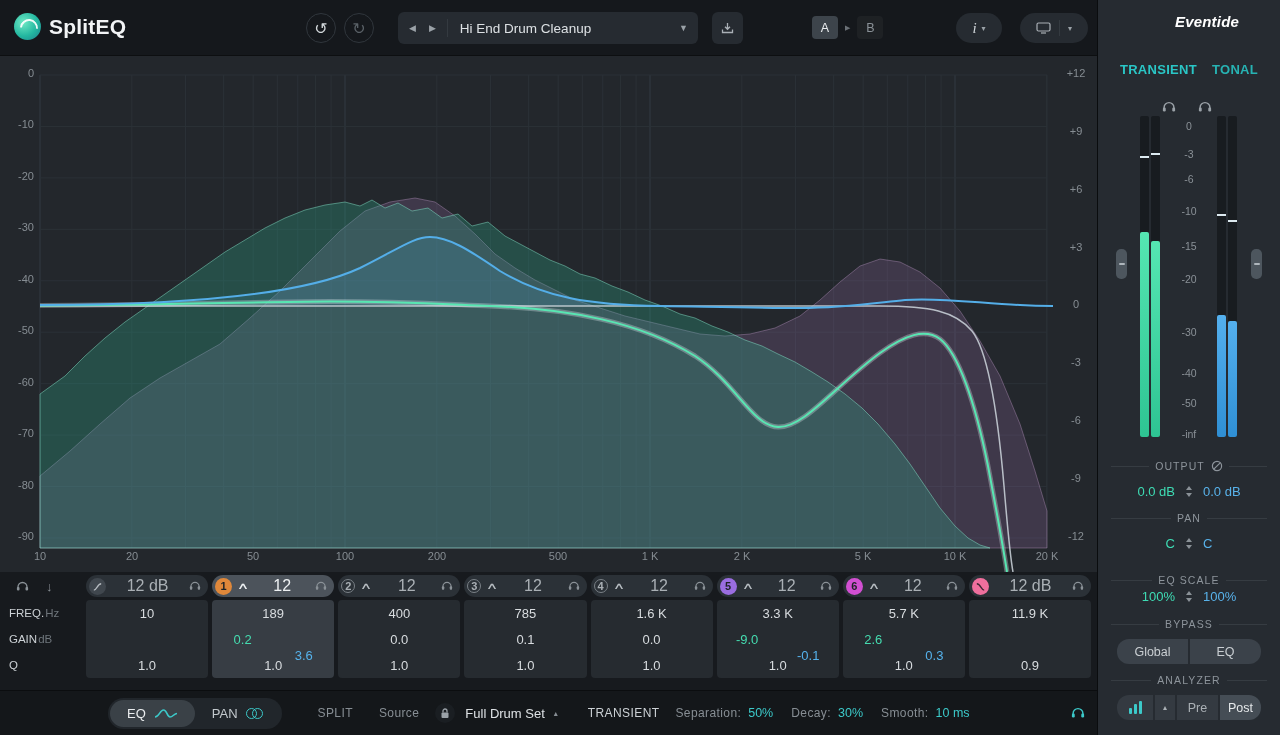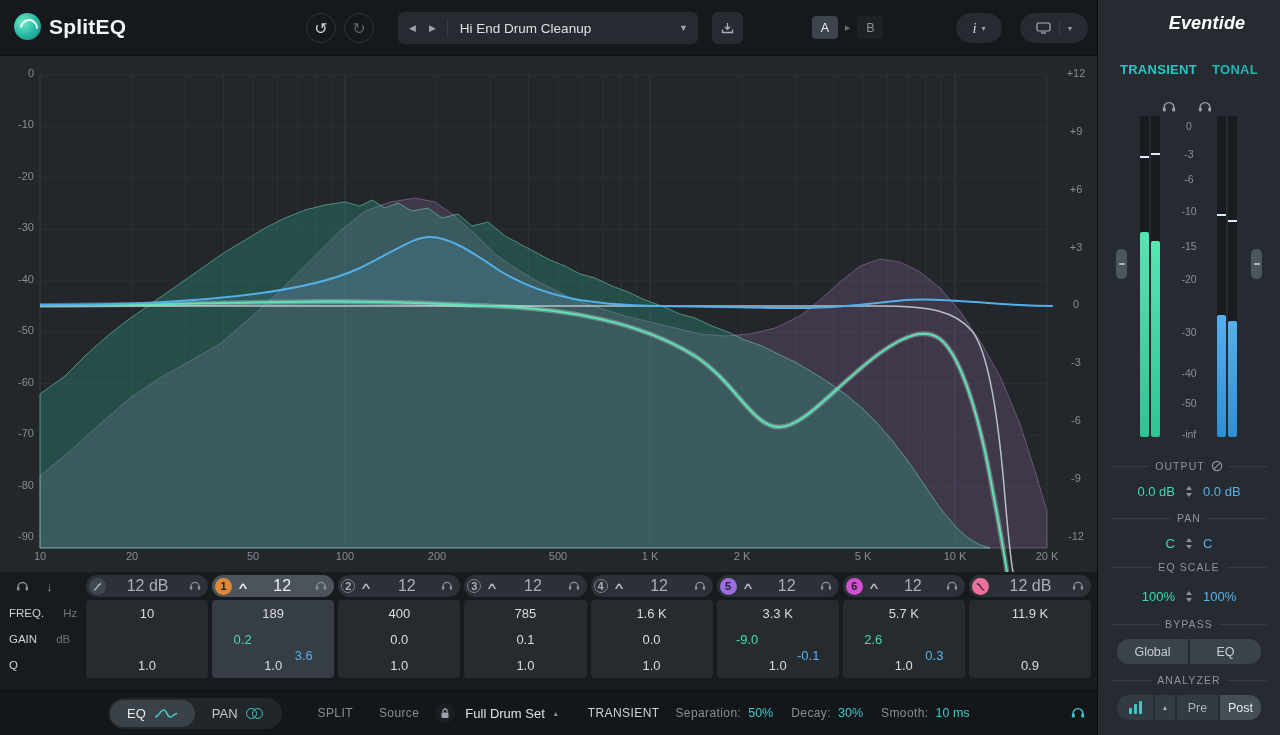--- a/index.html
+++ b/index.html
@@ -46,21 +46,21 @@
   .graph svg { position:absolute; inset:0; }
   .yl, .yr { position:absolute; font-size:11px; color:#868d93; }
   .yl { left:8px; width:26px; text-align:right; }
   .yr { left:1058px; width:36px; text-align:center; }
   .xf { position:absolute; top:494px; transform:translateX(-50%); font-size:11px; color:#868d93; }
 
   
   .bands { height:118px; background:#171a1e; display:flex; padding-right:6px; flex:none; }
   .gutter { width:86px; flex:none; position:relative; color:#8a9197; }
   .gutter .irow { height:22px; margin-top:3px; display:flex; align-items:center; gap:17px; padding-left:16px; }
-  .gutter .lrow { height:26px; display:flex; align-items:center; padding-left:9px; gap:19px; font-size:11.5px; }
+  .gutter .lrow { height:26px; display:flex; align-items:center; padding-left:9px; gap:1px; font-size:11.5px; }
   .gutter .lrow:nth-of-type(2) { margin-top:3px; }
   .gutter .lbl { color:#ccd1d5; }
   .gutter .unit { color:#6e757b; }
   .cols { flex:1; display:flex; gap:4px; }
   .col { flex:1; display:flex; flex-direction:column; min-width:0; }
   .col-header { height:22px; margin-top:3px; border-radius:11px; background:#2b3137;
     display:flex; align-items:center; gap:5px; padding:0 7px 0 3px; }
   .col.sel .col-header { background:#4c535b; }
   .col-body { margin-top:3px; flex:none; height:78px; background:#262b30; border-radius:4px;
     display:flex; flex-direction:column; }
@@ -93,21 +93,21 @@
   .pan-ic i + i { margin-left:-5px; }
   .bb-lab { color:#878e94; font-size:12px; letter-spacing:.4px; }
   .bb-val { color:#3cc9c9; font-size:12.5px; }
   .lockc { width:20px; height:20px; border-radius:50%; background:#1a1e22; display:flex;
     align-items:center; justify-content:center; margin-left:16px; color:#9aa1a7; }
   .srcname { color:#dde1e4; font-size:13px; margin-left:10px; }
   .upcaret { color:#878e94; font-size:8px; margin-left:9px; }
 
   
   .brand { position:absolute; top:13px; width:100%; text-align:center; color:#ffffff;
-    font-size:18px; font-weight:700; font-style:italic; letter-spacing:.2px;padding-left:36px; }
+    font-size:15px; font-weight:700; font-style:italic; letter-spacing:.2px;padding-left:36px; }
   .tabs { position:absolute; top:62px; width:100%; display:flex; justify-content:center; gap:15px; }
   .tab { color:#2ac6c6; font-size:13px; font-weight:600; letter-spacing:.3px; }
   .mtrack { position:absolute; width:9px; top:116px; height:321px; background:#181c20; border-radius:2px; }
   .mfill { position:absolute; bottom:0; width:100%; border-radius:2px; }
   .mfill.t { background:linear-gradient(to top,#2ec493,#55e6b2); }
   .mfill.n { background:linear-gradient(to top,#2f8fd4,#54b0ee); }
   .mpeak { position:absolute; width:100%; height:2px; background:#dce9ef; }
   .ms { position:absolute; left:72px; width:38px; text-align:center; font-size:10.5px; color:#8a9197; }
   .hppos { position:absolute; color:#9aa1a7; }
   .fader { position:absolute; width:11px; height:30px; border-radius:5px; background:#4d565e; top:249px; }
@@ -608,21 +608,21 @@
     </div>
     <div class="vals" style="top:536px;">
       <span class="vL">C</span>
       <span class="stepper">
           <i class="u"></i>
           <i class="d"></i>
         </span>
       <span class="vR">C</span>
     </div>
 
-    <div class="sect" style="top:561px;">
+    <div class="sect" style="top:574px;">
       <span>EQ SCALE</span>
     </div>
     <div class="vals" style="top:589px;">
       <span class="vL">100%</span>
       <span class="stepper">
           <i class="u"></i>
           <i class="d"></i>
         </span>
       <span class="vR">100%</span>
     </div>

